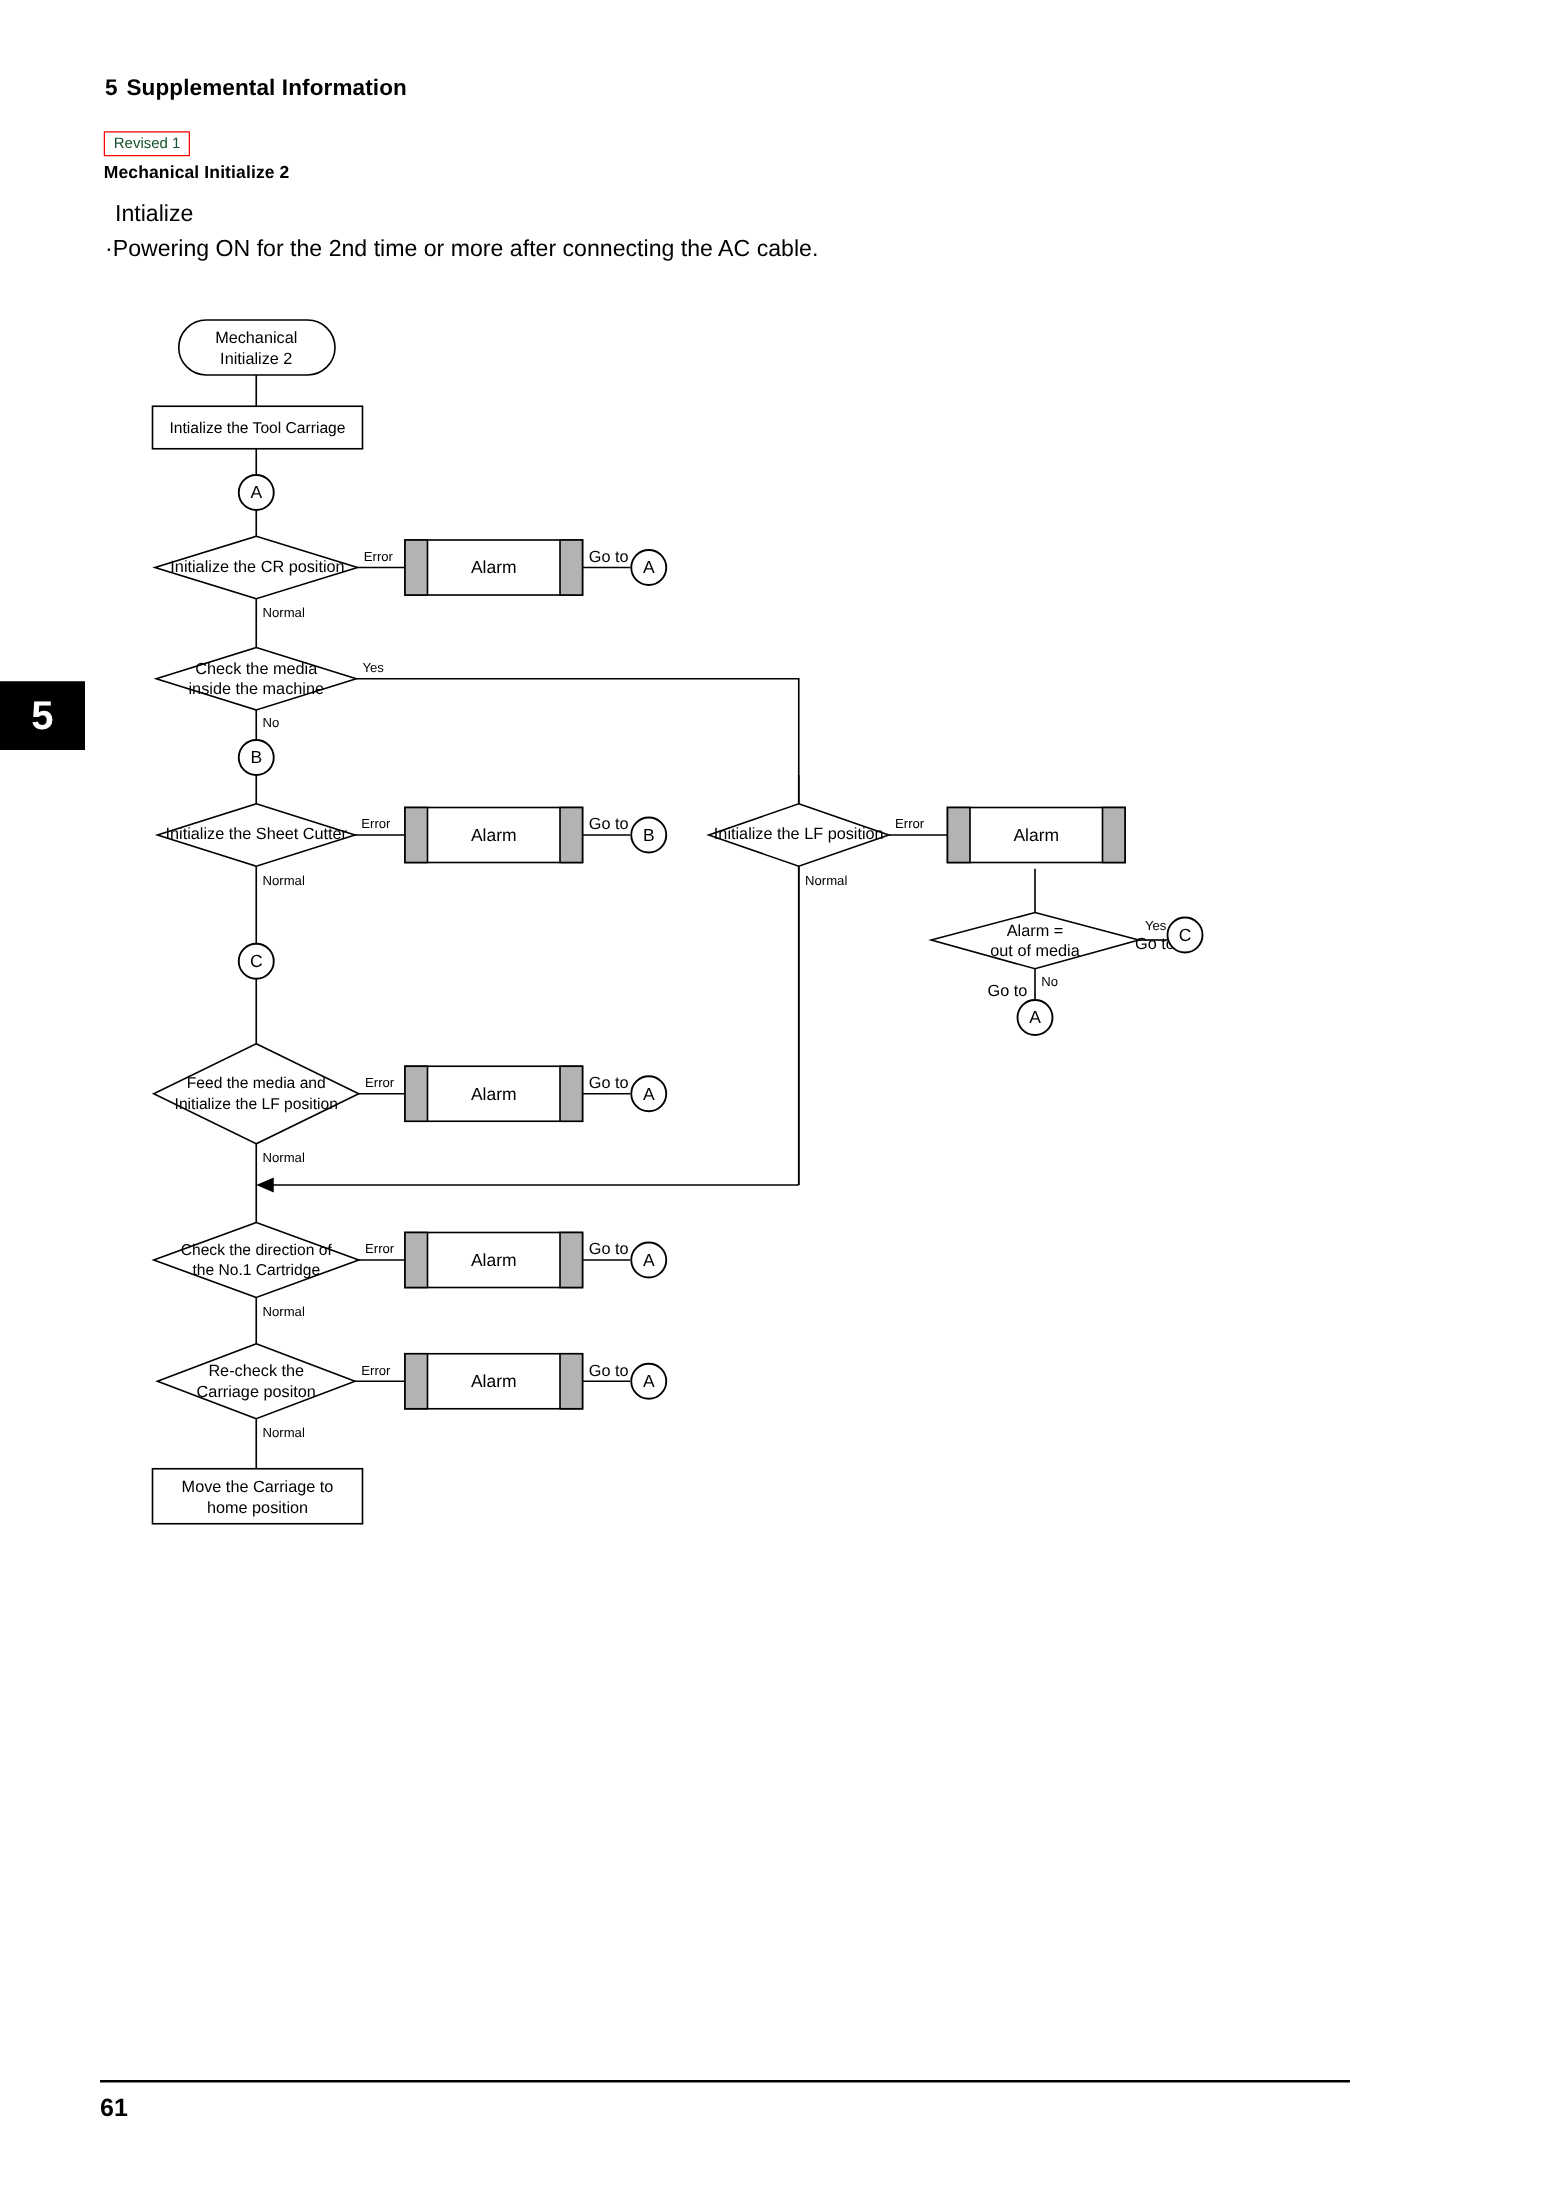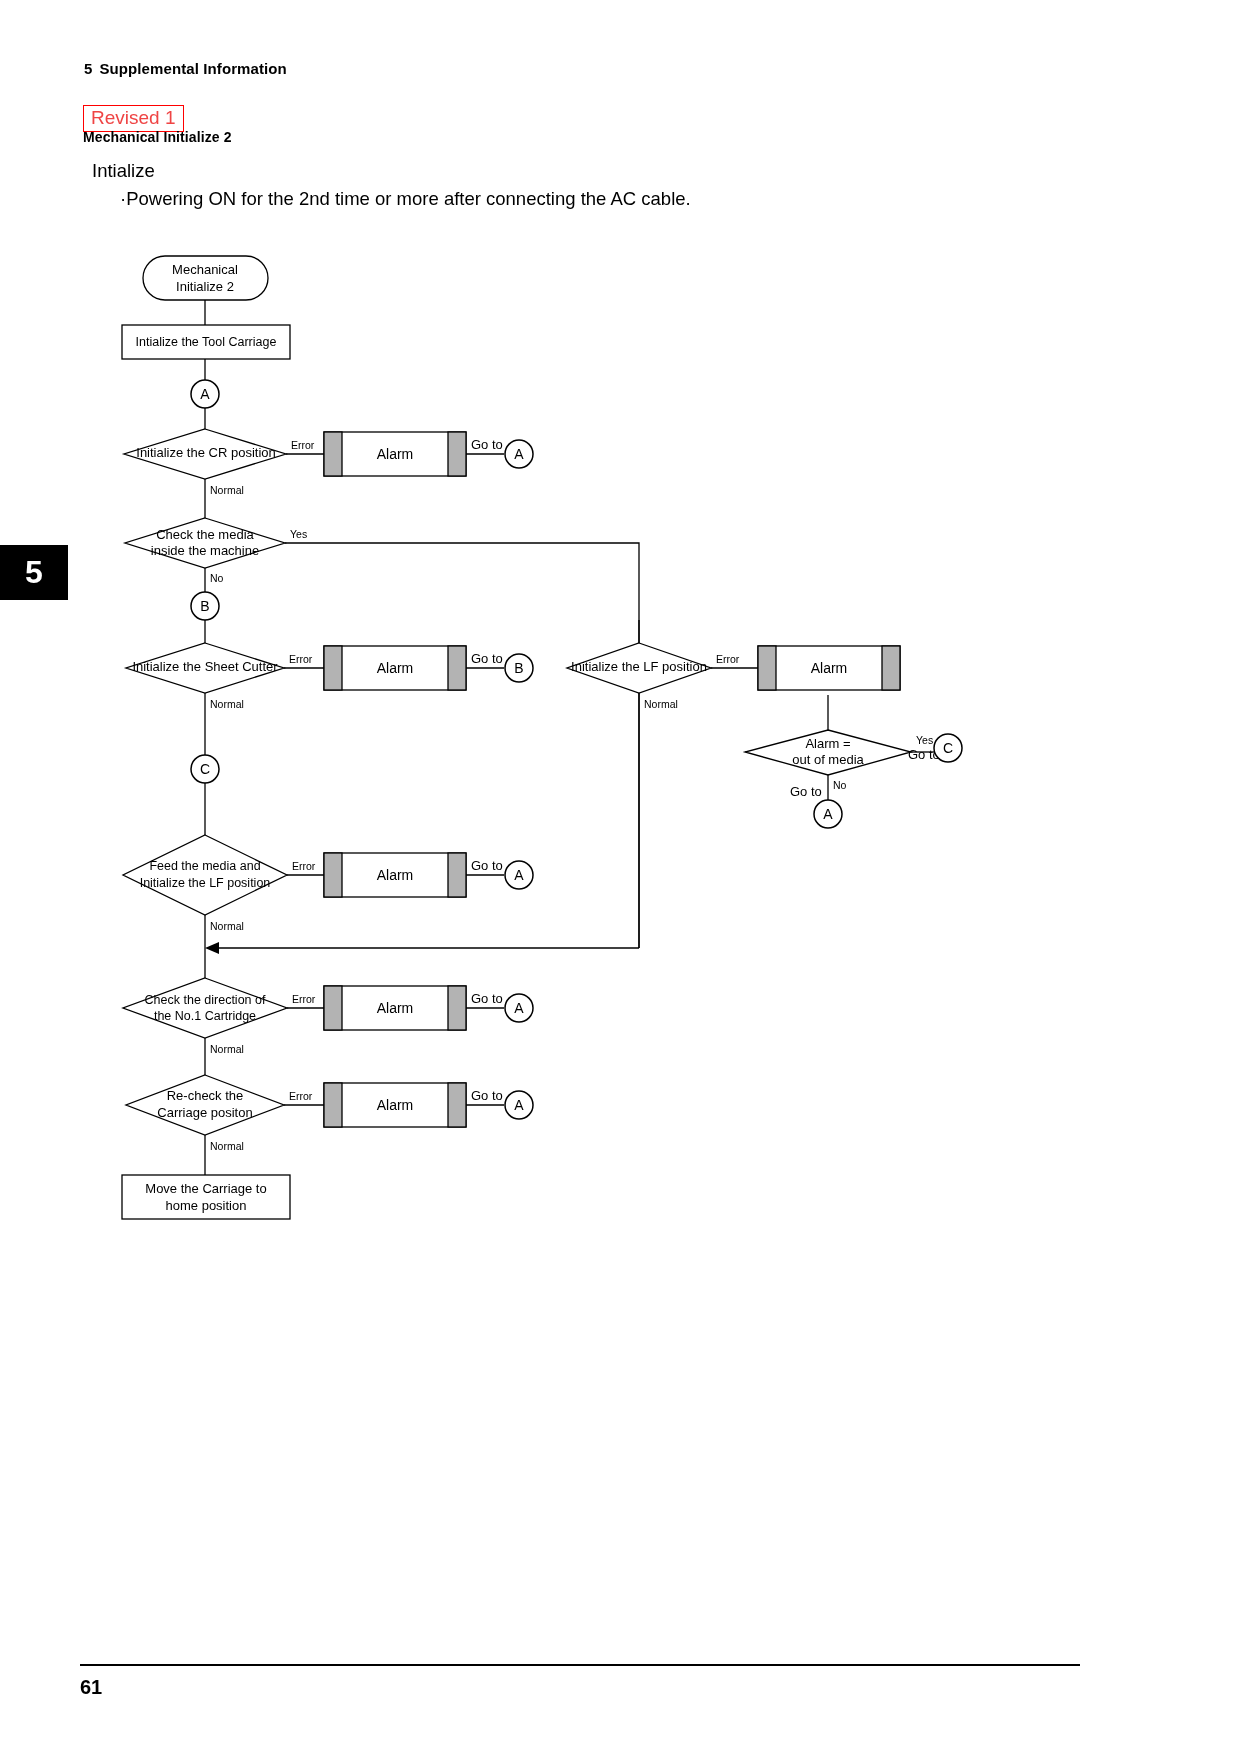--- a/index.html
+++ b/index.html
@@ -18,34 +18,34 @@
   }
   .page {
     position: absolute;
     inset: 0;
   }
   
   .running-header {
     position: absolute;
     left: 84px;
     top: 60px;
-    font-size: 15px;
+    font-size: 18px;
     font-weight: bold;
     letter-spacing: 0.1px;
   }
   .running-header .num { margin-right: 7px; }
 
   
   .revised-badge {
     position: absolute;
     left: 83px;
     top: 105px;
     border: 1.4px solid #ff0000;
-    color: #ef4444;
-    font-size: 19px;
+    color: #14532d;
+    font-size: 12px;
     padding: 2px 7px 3px 7px;
     line-height: 1.05;
     background: #fff;
   }
 
   
   .doc-title {
     position: absolute;
     left: 83px;
     top: 129px;
@@ -58,21 +58,20 @@
     left: 92px;
     top: 160px;
     font-size: 18.5px;
   }
   .cond-line-1 {
     position: absolute;
     left: 84px;
     top: 188px;
     font-size: 18.5px;
     white-space: nowrap;
-    margin-left: 36px;
   }
   .cond-line-2 {
     position: absolute;
     left: 88px;
     top: 216px;
     font-size: 18.5px;
     white-space: nowrap;
   }
 
   

